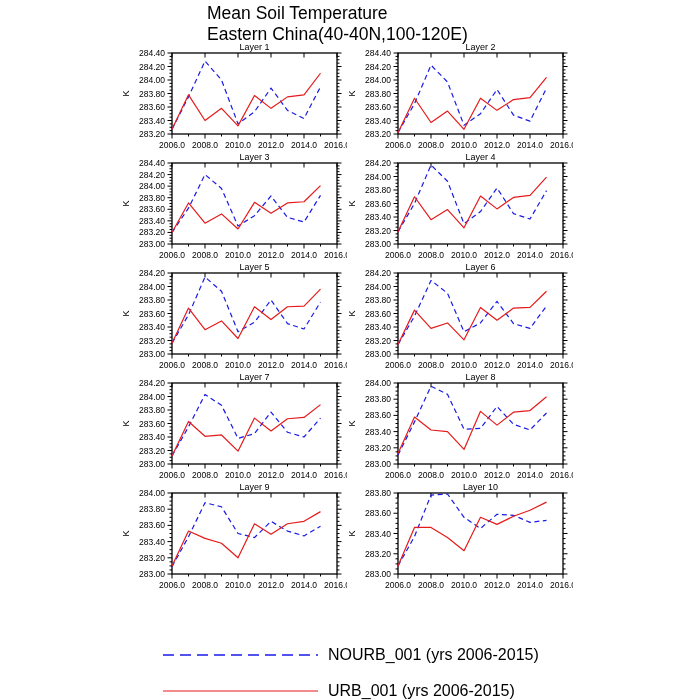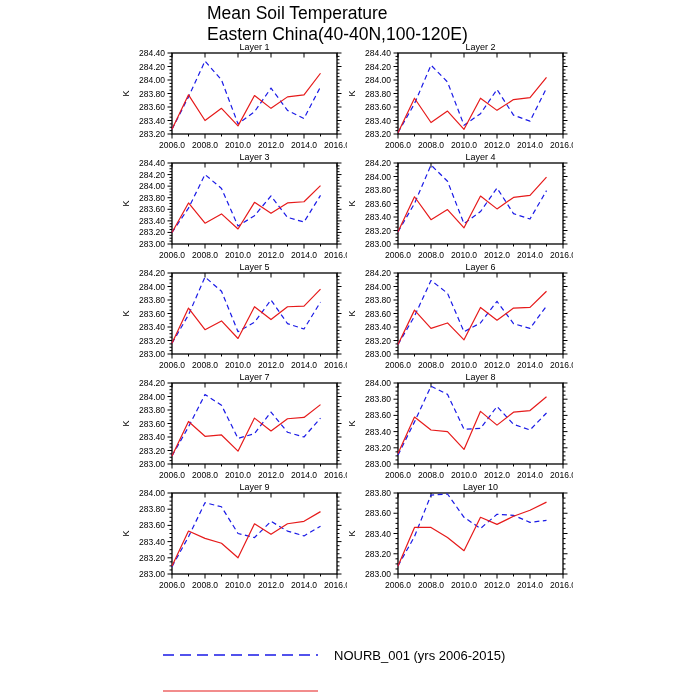--- a/index.html
+++ b/index.html
@@ -10,21 +10,21 @@
   .main-title{
     position:absolute;left:207px;top:3px;
     font-size:17.5px;line-height:21px;color:#000;white-space:nowrap;
   }
   .charts{position:absolute;left:0;top:0;width:700px;height:700px;}
   .subplot{position:absolute;}
   .legend{position:absolute;left:163px;top:640px;width:420px;}
   .legend-row{position:relative;height:30px;display:flex;align-items:center;}
   .legend-row + .legend-row{margin-top:6px;}
   .legend-swatch{width:155px;height:8px;flex:0 0 155px;}
-  .legend-label{margin-left:16px;font-size:13px;white-space:nowrap;color:#000;}
+  .legend-label{margin-left:10px;font-size:16px;white-space:nowrap;color:#000;}
   svg text{font-family:"Liberation Sans", sans-serif;}
 </style>
 </head>
 <body>
 
 <div class="page">
 
   <div class="main-title">
     <div>Mean Soil Temperature</div>
     <div>Eastern China(40-40N,100-120E)</div>
@@ -900,16 +900,17 @@
     <div class="legend-row">
       <svg class="legend-swatch" width="155" height="8" viewBox="0 0 155 8">
         <line x1="0" y1="4" x2="155" y2="4" stroke="#1a1ae6" stroke-width="1.4" stroke-dasharray="11 6"></line>
       </svg>
       <span class="legend-label">NOURB_001 (yrs 2006-2015)</span>
     </div>
     <div class="legend-row">
       <svg class="legend-swatch" width="155" height="8" viewBox="0 0 155 8">
         <line x1="0" y1="4" x2="155" y2="4" stroke="#e61a1a" stroke-width="1.2"></line>
       </svg>
+      <span class="legend-label">URB_001 (yrs 2006-2015)</span>
     </div>
   </div>
 
 </div>
 
 </body></html>

